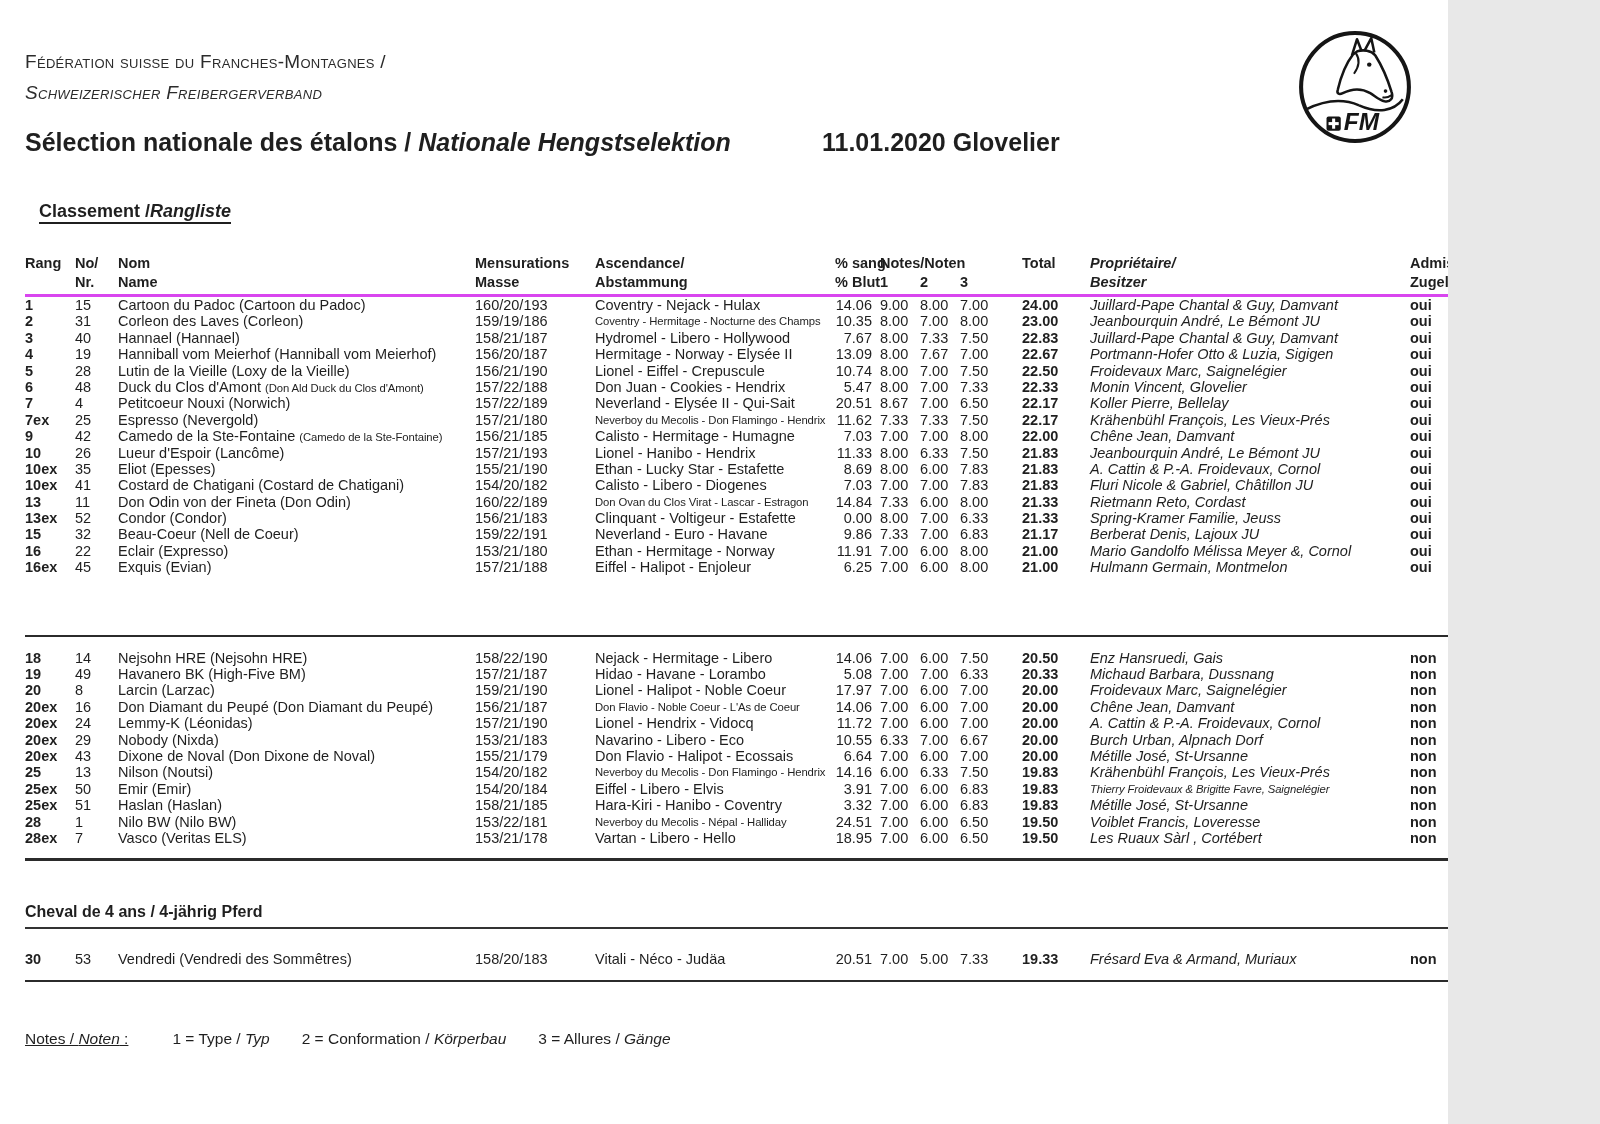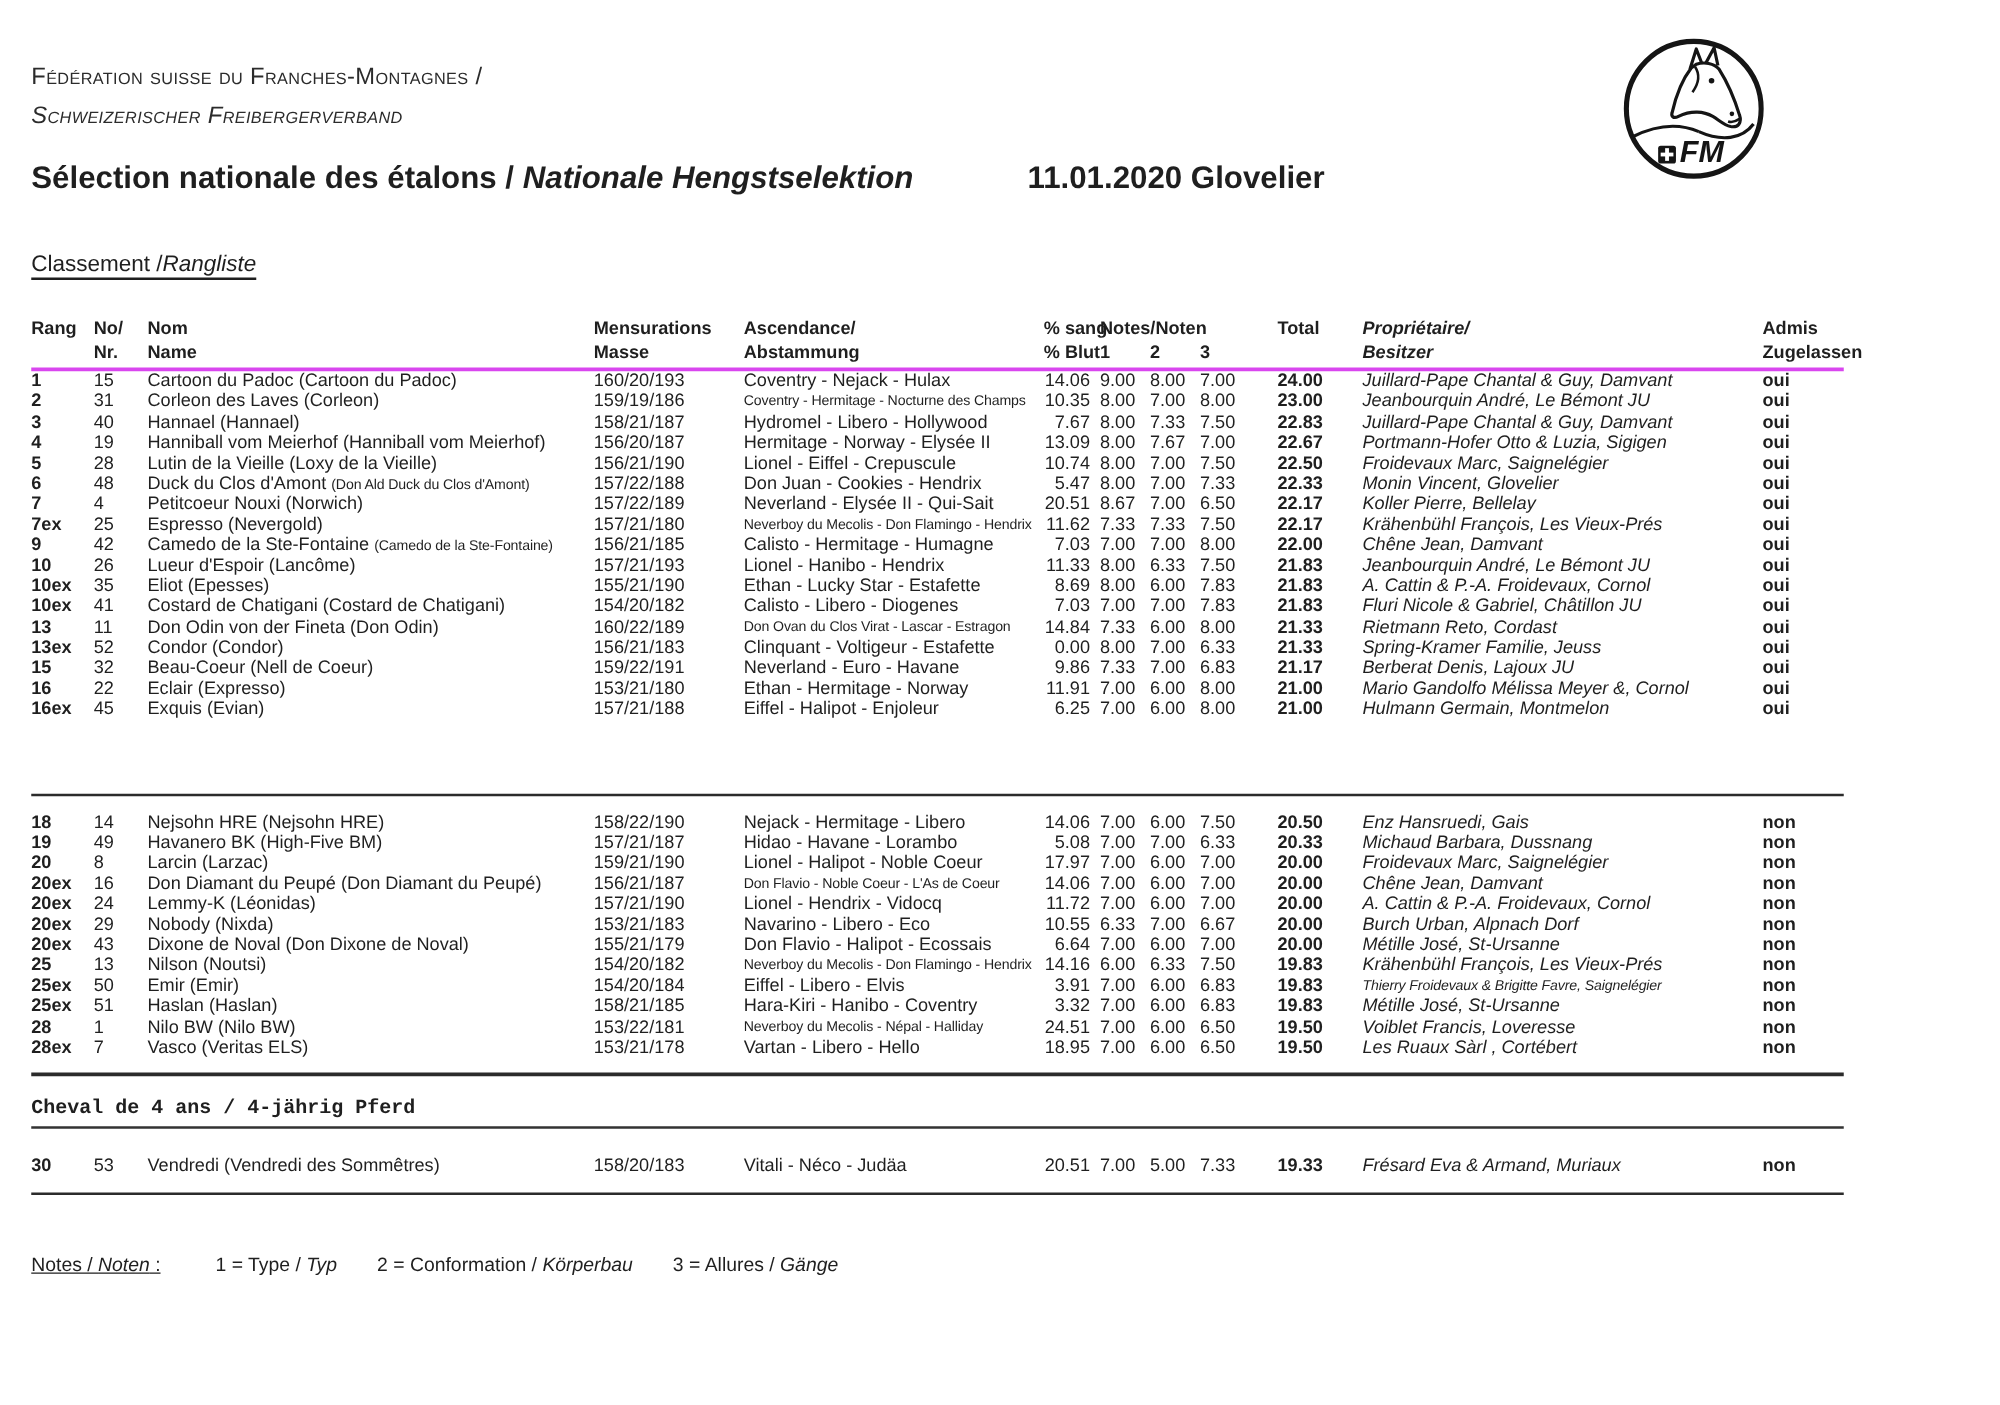--- a/index.html
+++ b/index.html
@@ -1,55 +1,55 @@
 <!DOCTYPE html>
 <html><head>
 <meta charset="utf-8">
 <style>
   html,body{margin:0;padding:0;background:#e8e8e8;}
-  .page{position:relative;width:1600px;height:1124px;background:#ffffff;
+  .page{position:relative;width:1448px;height:1124px;background:#ffffff;
         font-family:"Liberation Sans","DejaVu Sans",sans-serif;color:#1f1f1f;overflow:hidden;}
   .b{font-weight:bold;}
   .i{font-style:italic;}
 
   
   .org{position:absolute;left:25px;top:46px;font-size:19px;line-height:31px;
        font-variant:small-caps;letter-spacing:.3px;color:#2b2b2b;}
   .org .l2{font-style:italic;}
 
   
   .logo{position:absolute;left:1296px;top:28px;width:118px;height:118px;}
 
   
   .titleline{position:absolute;left:25px;top:128px;font-size:25px;font-weight:bold;white-space:nowrap;}
   .titleline .date{position:absolute;left:797px;top:0;}
 
   
-  .classement{position:absolute;left:25px;top:201px;font-size:18px;font-weight:normal;}
+  .classement{position:absolute;left:39px;top:201px;font-size:18px;font-weight:bold;}
   .classement .u{border-bottom:2px solid #1f1f1f;padding-bottom:1px;}
 
   
   .table{position:absolute;left:25px;top:254px;width:1450px;}
   .gridcols{display:grid;grid-template-columns:50px 43px 357px 120px 240px 45px 40px 40px 40px 65px 345px 80px;}
   .hrow{font-size:14.5px;line-height:19px;font-weight:bold;white-space:nowrap;}
   .hrow .c-sang{text-align:right;padding-right:4px;}
   .thead{border-bottom:3px solid #d946ef;padding-bottom:2px;}
   .span3{grid-column:span 3;}
 
   .trow{font-size:14.5px;line-height:16.4px;height:16.4px;white-space:nowrap;}
   .td{overflow:visible;}
   .c-sang{text-align:right;padding-right:8px;}
   .c-total{padding-left:22px;}
   .c-owner{padding-left:25px;font-style:italic;}
   .cond{font-size:11.3px;letter-spacing:-.1px;}
 
   .sep1{margin-top:59px;border-top:2px solid #2b2b2b;}
   #sec1{margin-top:13px;}
   .sep2{margin-top:12px;border-top:3px solid #2b2b2b;}
-  .fyhead{margin-top:16px;font-size:16px;font-weight:bold;padding-bottom:6px;border-bottom:2px solid #333;font-family:Liberation Mono, monospace;}
+  .fyhead{margin-top:42px;font-size:16px;font-weight:bold;padding-bottom:6px;border-bottom:2px solid #333;}
   #sec4y{margin-top:22px;}
   .sep3{margin-top:12px;border-top:2px solid #2b2b2b;}
 
   
   .notes{margin-top:48px;font-size:15.5px;display:flex;gap:32px;white-space:nowrap;}
   .notes .lbl{text-decoration:underline;margin-right:12px;}
 </style>
 </head>
 <body>
 

